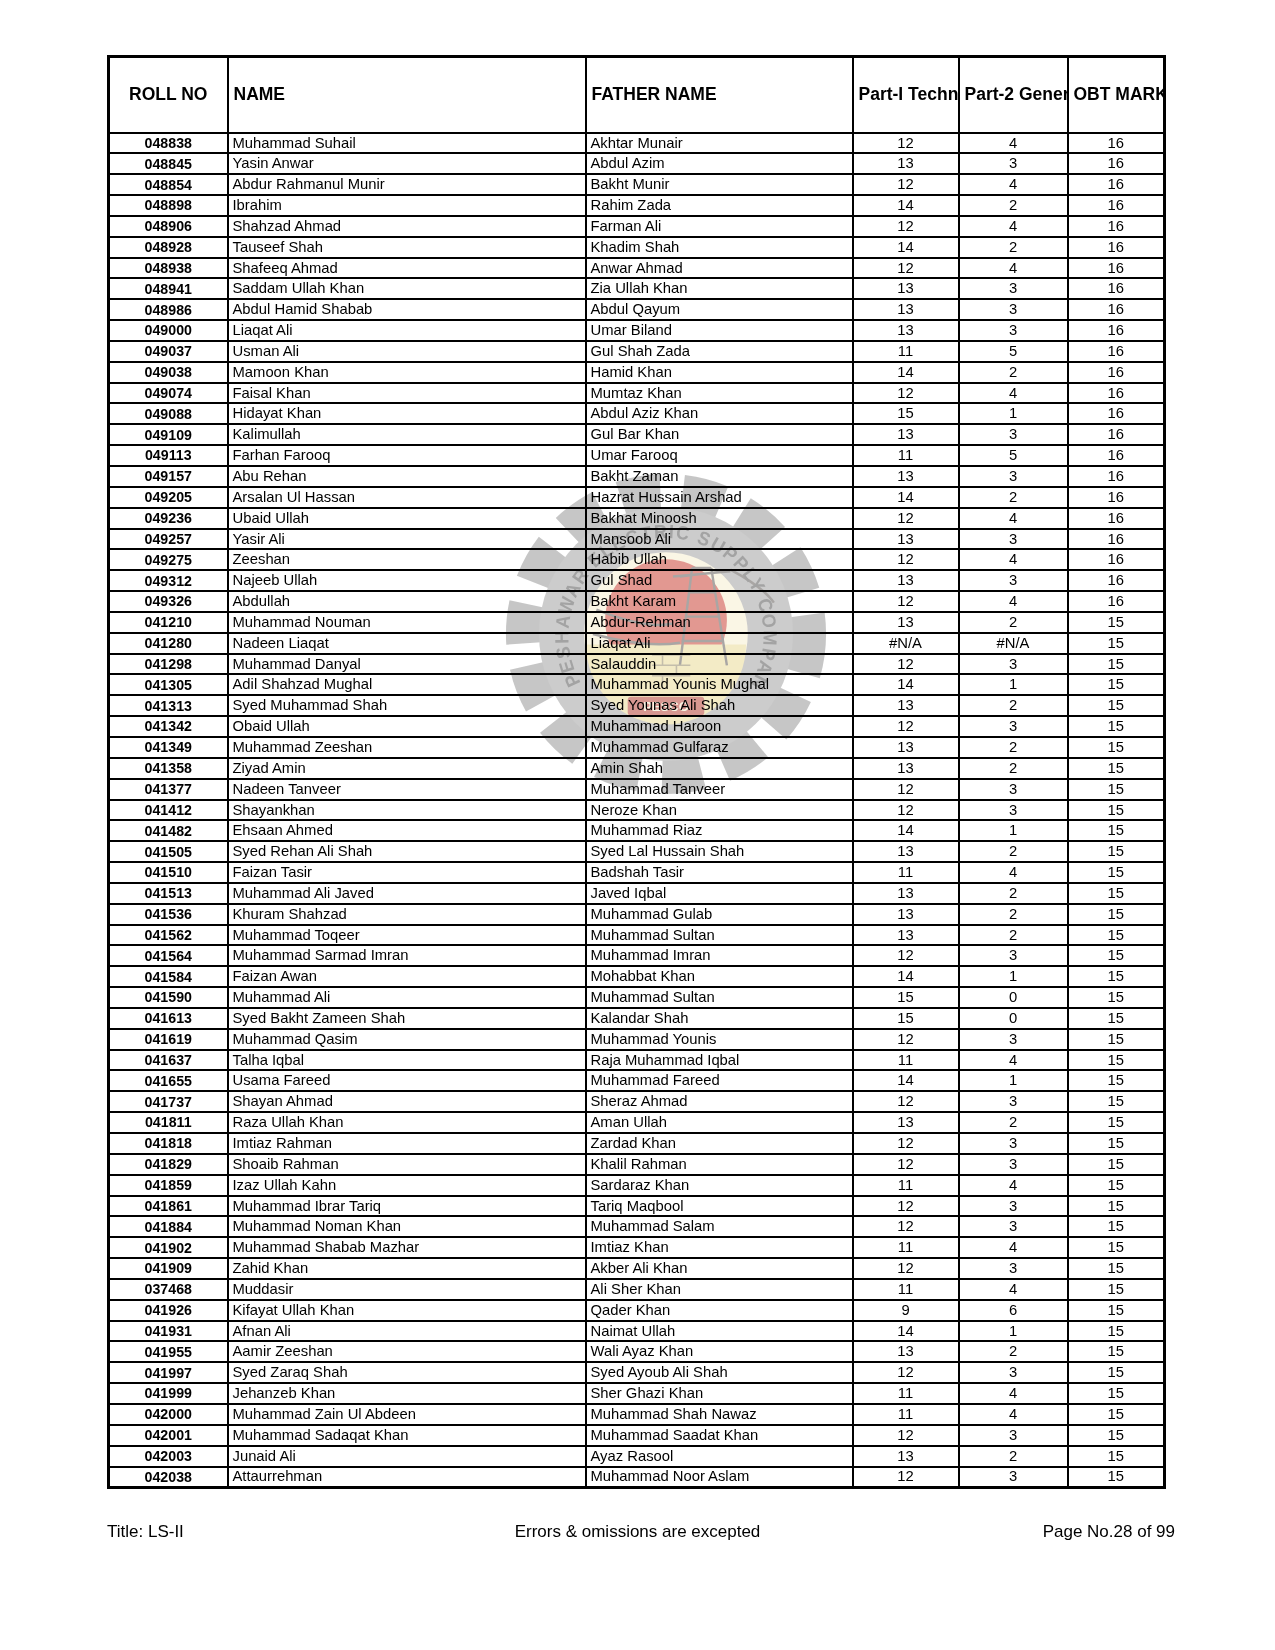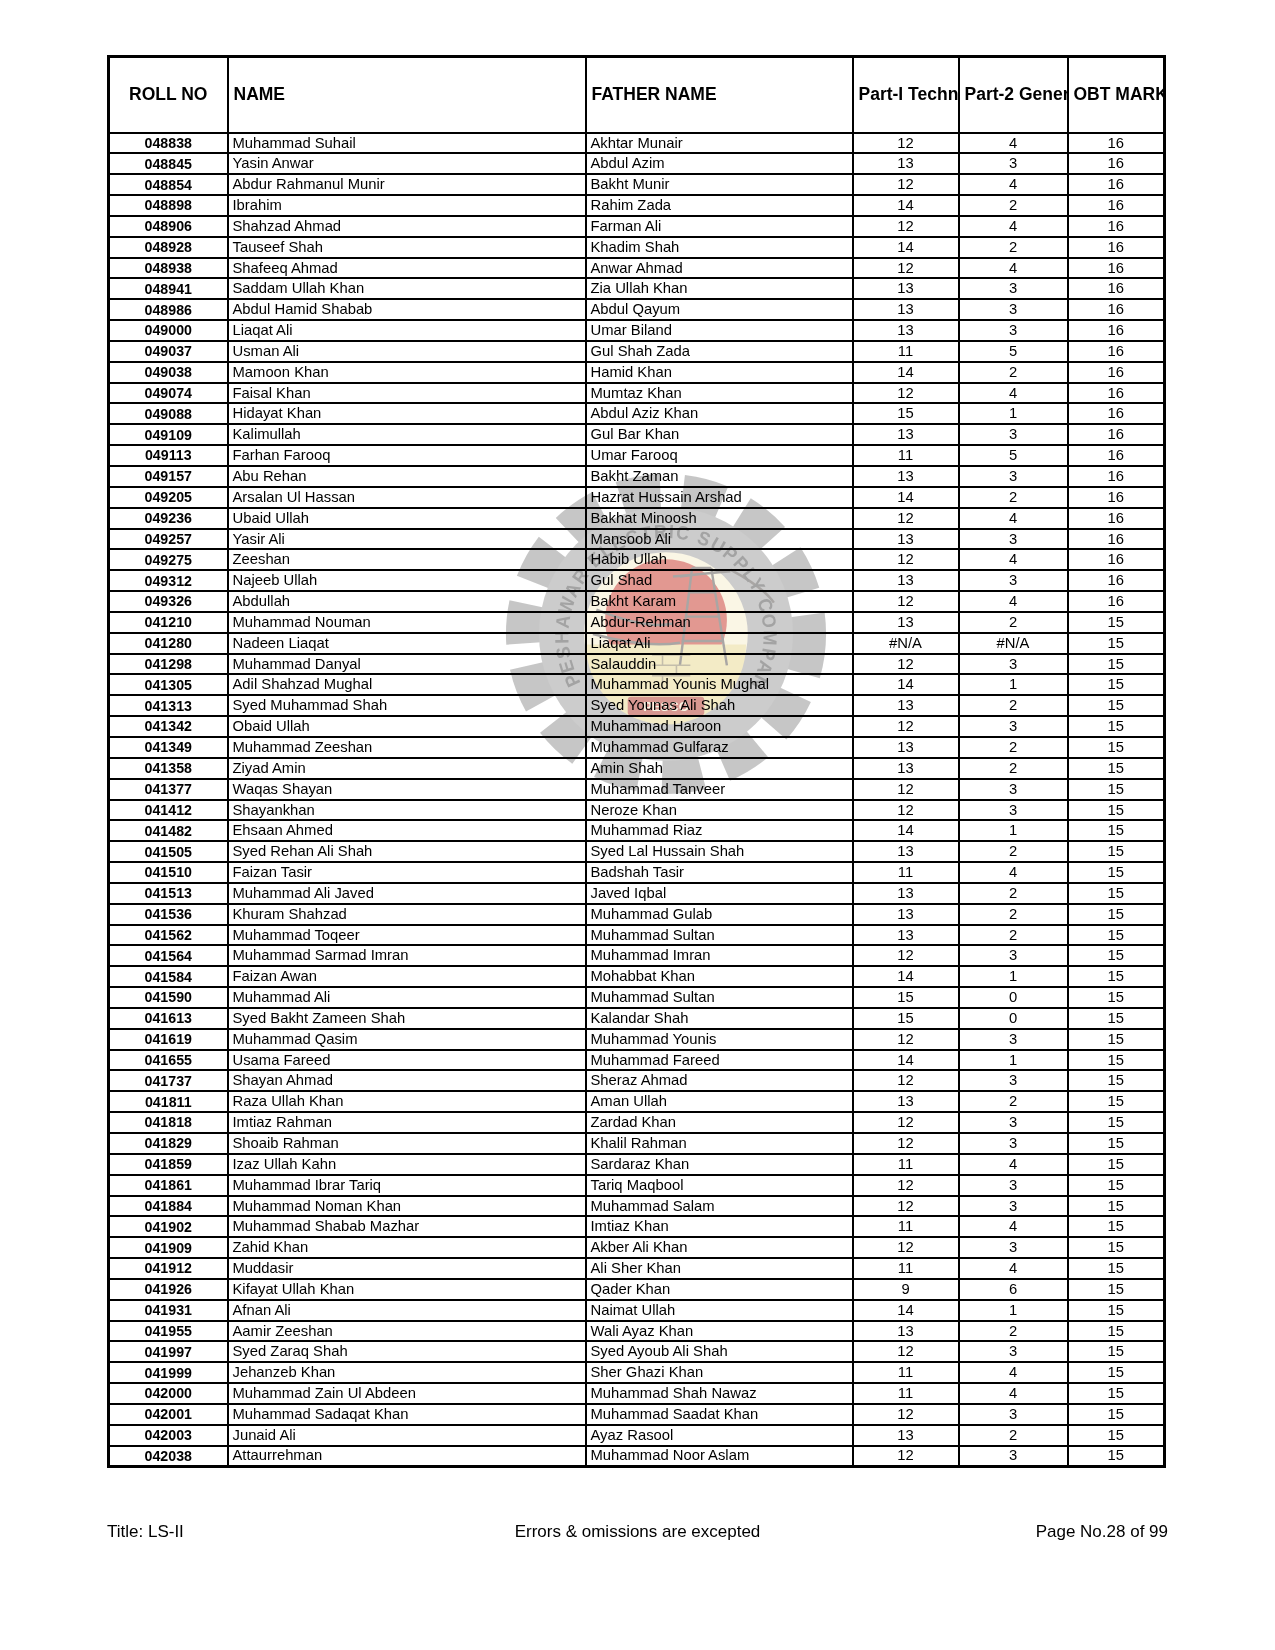--- a/index.html
+++ b/index.html
@@ -64,21 +64,21 @@
   td.c-num  { text-align: center; }
   
   .footer-left, .footer-center, .footer-right {
     position: absolute;
     top: 1522px;
     font-size: 17px;
     z-index: 2;
   }
   .footer-left   { left: 107px; }
   .footer-center { left: 50%; transform: translateX(-50%); }
-  .footer-right  { right: 107px; }
+  .footer-right  { right: 100px; }
 </style>
 </head>
 <body>
 
 <div class="page">
 
   <svg class="watermark" viewBox="0 0 200 200">
 
     <circle cx="100" cy="100" r="82" fill="none" stroke="#8f8f8f" stroke-width="20" stroke-dasharray="23 13"></circle>
 
@@ -411,21 +411,21 @@
       <td class="c-roll">041358</td>
       <td class="c-name">Ziyad Amin</td>
       <td class="c-father">Amin Shah</td>
       <td class="c-num">13</td>
       <td class="c-num">2</td>
       <td class="c-num">15</td>
     </tr>
 
     <tr>
       <td class="c-roll">041377</td>
-      <td class="c-name">Waqas Shayan</td>
+      <td class="c-name">Nadeen Tanveer</td>
       <td class="c-father">Muhammad Tanveer</td>
       <td class="c-num">12</td>
       <td class="c-num">3</td>
       <td class="c-num">15</td>
     </tr>
 
     <tr>
       <td class="c-roll">041412</td>
       <td class="c-name">Shayankhan</td>
       <td class="c-father">Neroze Khan</td>
@@ -526,20 +526,28 @@
 
     <tr>
       <td class="c-roll">041619</td>
       <td class="c-name">Muhammad Qasim</td>
       <td class="c-father">Muhammad Younis</td>
       <td class="c-num">12</td>
       <td class="c-num">3</td>
       <td class="c-num">15</td>
     </tr>
 
+    <tr>
+      <td class="c-roll">041637</td>
+      <td class="c-name">Talha Iqbal</td>
+      <td class="c-father">Raja Muhammad Iqbal</td>
+      <td class="c-num">11</td>
+      <td class="c-num">4</td>
+      <td class="c-num">15</td>
+    </tr>
 
     <tr>
       <td class="c-roll">041655</td>
       <td class="c-name">Usama Fareed</td>
       <td class="c-father">Muhammad Fareed</td>
       <td class="c-num">14</td>
       <td class="c-num">1</td>
       <td class="c-num">15</td>
     </tr>
 
@@ -618,21 +626,21 @@
     <tr>
       <td class="c-roll">041909</td>
       <td class="c-name">Zahid Khan</td>
       <td class="c-father">Akber Ali Khan</td>
       <td class="c-num">12</td>
       <td class="c-num">3</td>
       <td class="c-num">15</td>
     </tr>
 
     <tr>
-      <td class="c-roll">041912</td>
+      <td class="c-roll">037468</td>
       <td class="c-name">Muddasir</td>
       <td class="c-father">Ali Sher Khan</td>
       <td class="c-num">11</td>
       <td class="c-num">4</td>
       <td class="c-num">15</td>
     </tr>
 
     <tr>
       <td class="c-roll">041926</td>
       <td class="c-name">Kifayat Ullah Khan</td>

